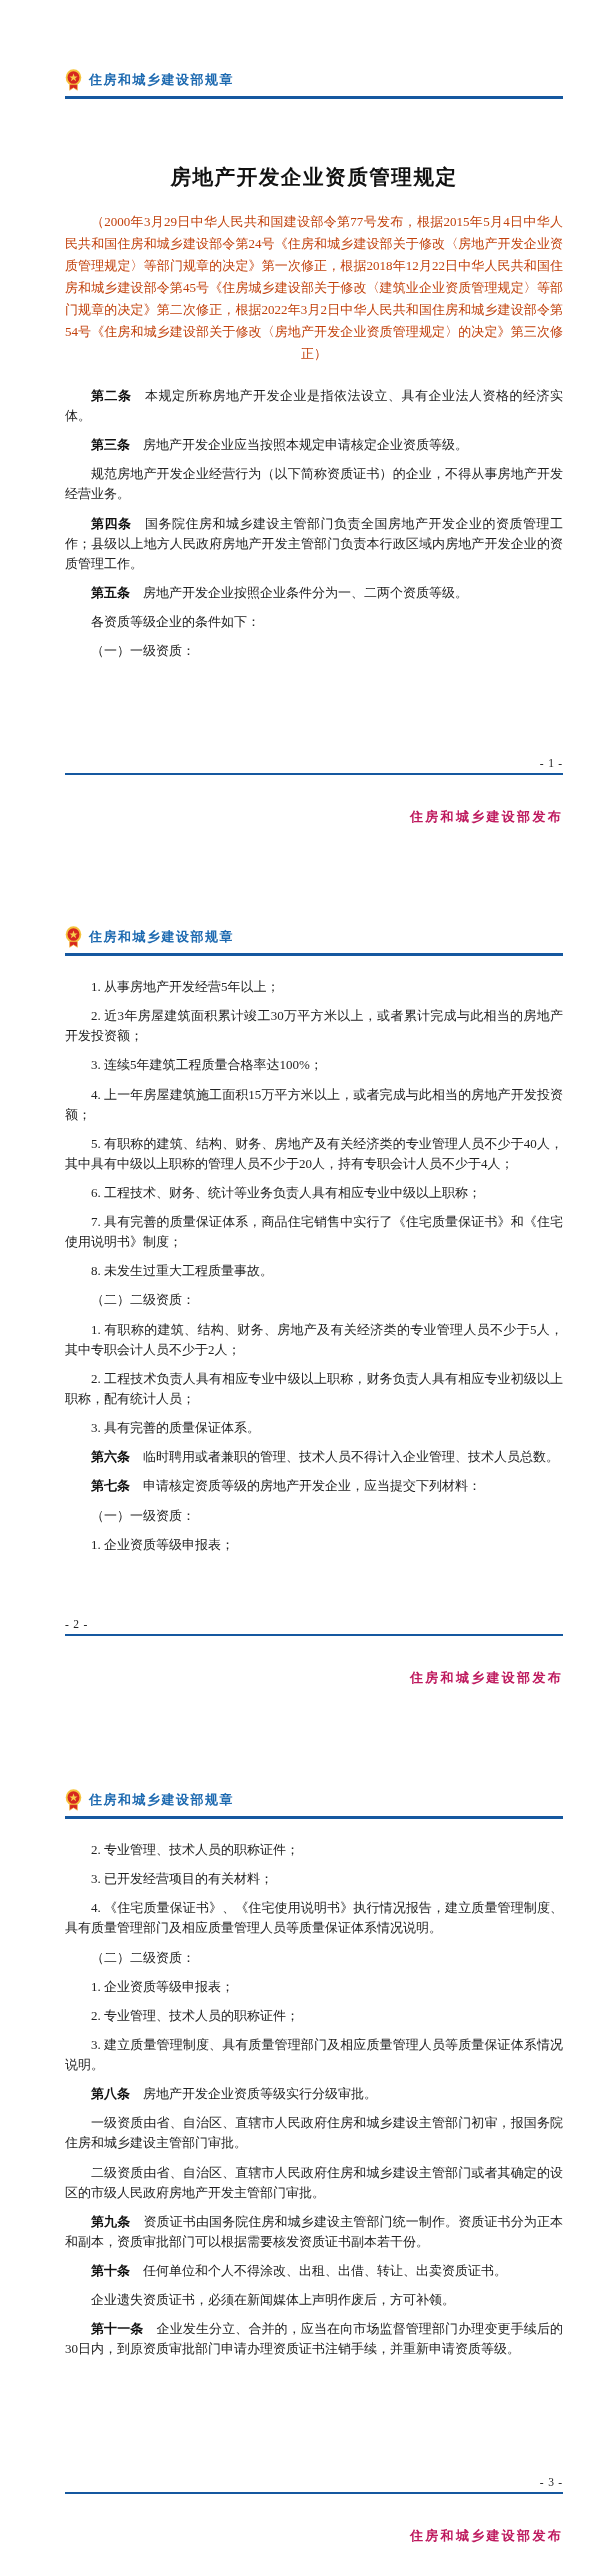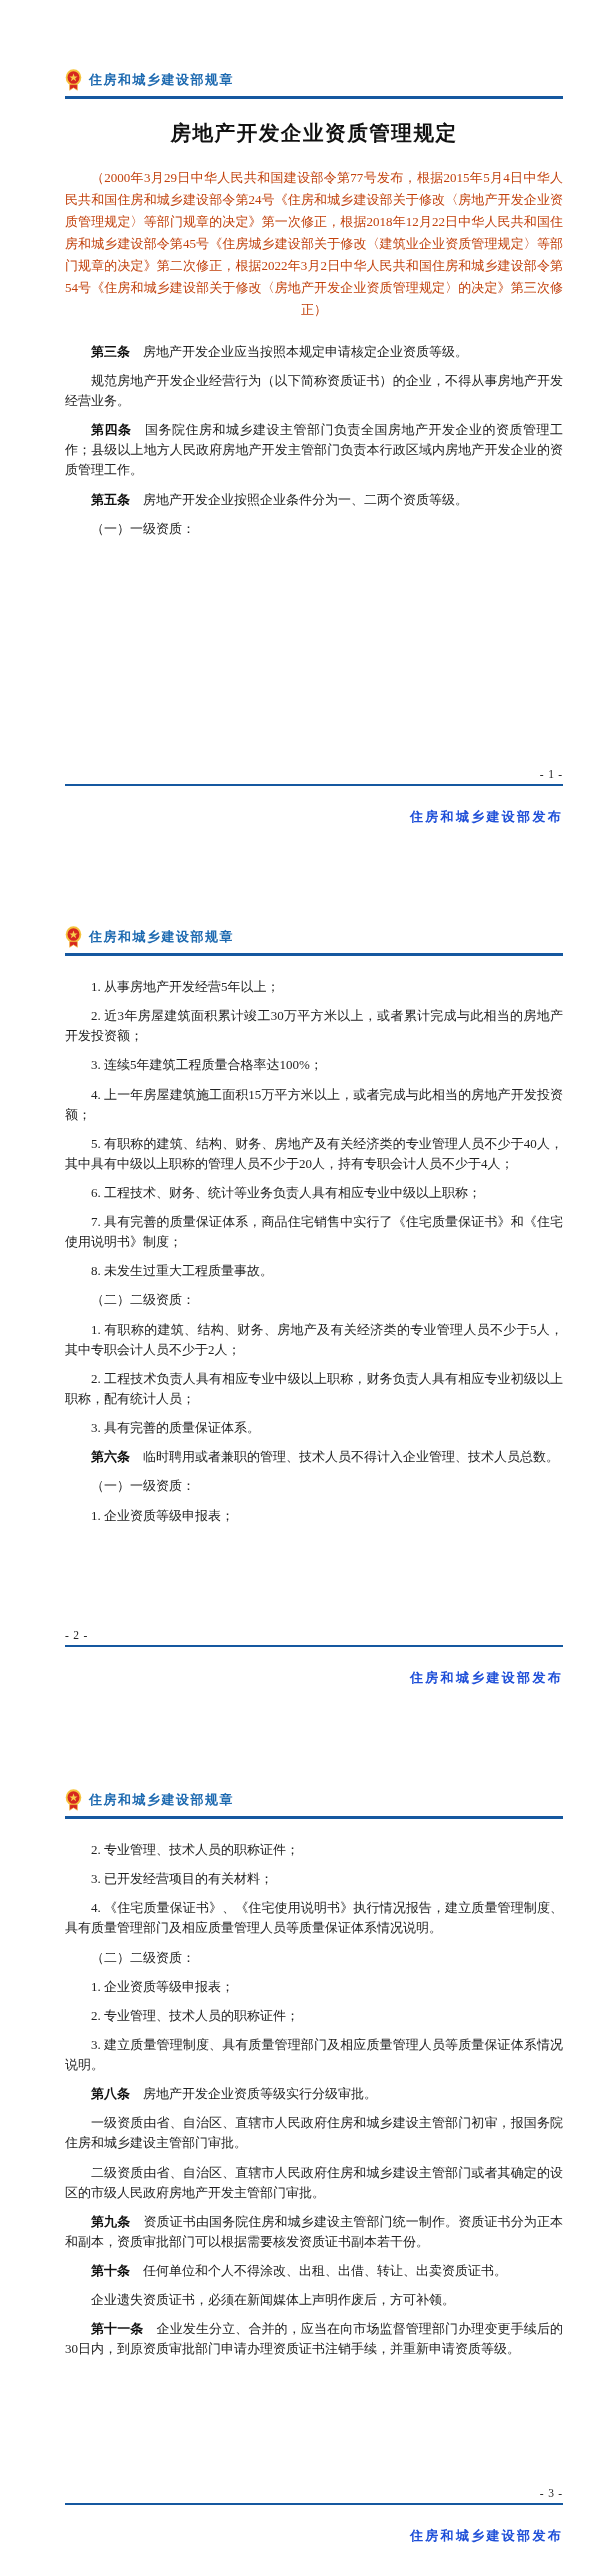--- a/index.html
+++ b/index.html
@@ -19,42 +19,42 @@
 
   .page-header{display:flex;align-items:center;gap:6.9px;}
   .emblem{flex:0 0 auto;display:inline-flex;}
   .banner-text{
     font-size:13px;font-weight:700;color:#1c69b0;letter-spacing:1.5px;
   }
   .header-rule{height:2.3px;background:#1558a0;margin-top:5.3px;}
 
   h1.doc-title{
     font-size:20.6px;font-weight:700;text-align:center;
-    letter-spacing:1.5px;margin:20px 0 0 0;color:#111;
+    letter-spacing:1.5px;margin:64px 0 0 0;color:#111;
   }
   .preamble{
     font-size:13px;line-height:22px;color:#c2410c;
     text-align:justify;text-align-last:center;text-indent:2em;
     margin:20px 0 0 0;
   }
   .page-body{margin-top:12.2px;}
   .para{
     font-size:13px;line-height:20px;margin:9.2px 0;
     text-indent:2em;text-align:justify;color:#222;
   }
   .para b{font-weight:700;color:#111;}
 
   .page-footer{margin-top:auto;}
   .page-number{font-size:11.5px;letter-spacing:0.8px;color:#222;}
   .num-right{text-align:right;}
   .num-left{text-align:left;}
   .footer-rule{height:2.3px;background:#1558a0;margin-top:3.8px;}
   .publisher{
-    text-align:right;color:#1d4ed8;font-size:13px;font-weight:700;
-    letter-spacing:2.3px;margin-top:22px;
+    text-align:right;color:#be185d;font-size:13px;font-weight:700;
+    letter-spacing:2.3px;margin-top:33px;
   }
 </style>
 </head>
 <body>
 
 <section class="page page--1">
   <header class="page-header">
     <span class="emblem">
       <svg width="17" height="22" viewBox="0 0 24 31" aria-hidden="true">
         <ellipse cx="12" cy="12" rx="11" ry="11.6" fill="#f5c33c"></ellipse>
@@ -64,24 +64,26 @@
       </svg>
     </span>
     <span class="banner-text">住房和城乡建设部规章</span>
   </header>
   <div class="header-rule"></div>
 
   <h1 class="doc-title">房地产开发企业资质管理规定</h1>
   <p class="preamble">（2000年3月29日中华人民共和国建设部令第77号发布，根据2015年5月4日中华人民共和国住房和城乡建设部令第24号《住房和城乡建设部关于修改〈房地产开发企业资质管理规定〉等部门规章的决定》第一次修正，根据2018年12月22日中华人民共和国住房和城乡建设部令第45号《住房城乡建设部关于修改〈建筑业企业资质管理规定〉等部门规章的决定》第二次修正，根据2022年3月2日中华人民共和国住房和城乡建设部令第54号《住房和城乡建设部关于修改〈房地产开发企业资质管理规定〉的决定》第三次修正）</p>
 
   <div class="page-body">
+      <p class="para"><b>第二条</b>　本规定所称房地产开发企业是指依法设立、具有企业法人资格的经济实体。</p>
       <p class="para"><b>第三条</b>　房地产开发企业应当按照本规定申请核定企业资质等级。</p>
       <p class="para">规范房地产开发企业经营行为（以下简称资质证书）的企业，不得从事房地产开发经营业务。</p>
       <p class="para"><b>第四条</b>　国务院住房和城乡建设主管部门负责全国房地产开发企业的资质管理工作；县级以上地方人民政府房地产开发主管部门负责本行政区域内房地产开发企业的资质管理工作。</p>
       <p class="para"><b>第五条</b>　房地产开发企业按照企业条件分为一、二两个资质等级。</p>
+      <p class="para">各资质等级企业的条件如下：</p>
       <p class="para">（一）一级资质：</p>
     </div>
 
   <footer class="page-footer">
     <div class="page-number num-right">- 1 -</div>
     <div class="footer-rule"></div>
     <div class="publisher">住房和城乡建设部发布</div>
   </footer>
 </section>
 
@@ -106,20 +108,21 @@
       <p class="para">4. 上一年房屋建筑施工面积15万平方米以上，或者完成与此相当的房地产开发投资额；</p>
       <p class="para">5. 有职称的建筑、结构、财务、房地产及有关经济类的专业管理人员不少于40人，其中具有中级以上职称的管理人员不少于20人，持有专职会计人员不少于4人；</p>
       <p class="para">6. 工程技术、财务、统计等业务负责人具有相应专业中级以上职称；</p>
       <p class="para">7. 具有完善的质量保证体系，商品住宅销售中实行了《住宅质量保证书》和《住宅使用说明书》制度；</p>
       <p class="para">8. 未发生过重大工程质量事故。</p>
       <p class="para">（二）二级资质：</p>
       <p class="para">1. 有职称的建筑、结构、财务、房地产及有关经济类的专业管理人员不少于5人，其中专职会计人员不少于2人；</p>
       <p class="para">2. 工程技术负责人具有相应专业中级以上职称，财务负责人具有相应专业初级以上职称，配有统计人员；</p>
       <p class="para">3. 具有完善的质量保证体系。</p>
       <p class="para"><b>第六条</b>　临时聘用或者兼职的管理、技术人员不得计入企业管理、技术人员总数。</p>
+      <p class="para"><b>第七条</b>　申请核定资质等级的房地产开发企业，应当提交下列材料：</p>
       <p class="para">（一）一级资质：</p>
       <p class="para">1. 企业资质等级申报表；</p>
     </div>
 
   <footer class="page-footer">
     <div class="page-number num-left">- 2 -</div>
     <div class="footer-rule"></div>
     <div class="publisher">住房和城乡建设部发布</div>
   </footer>
 </section>

